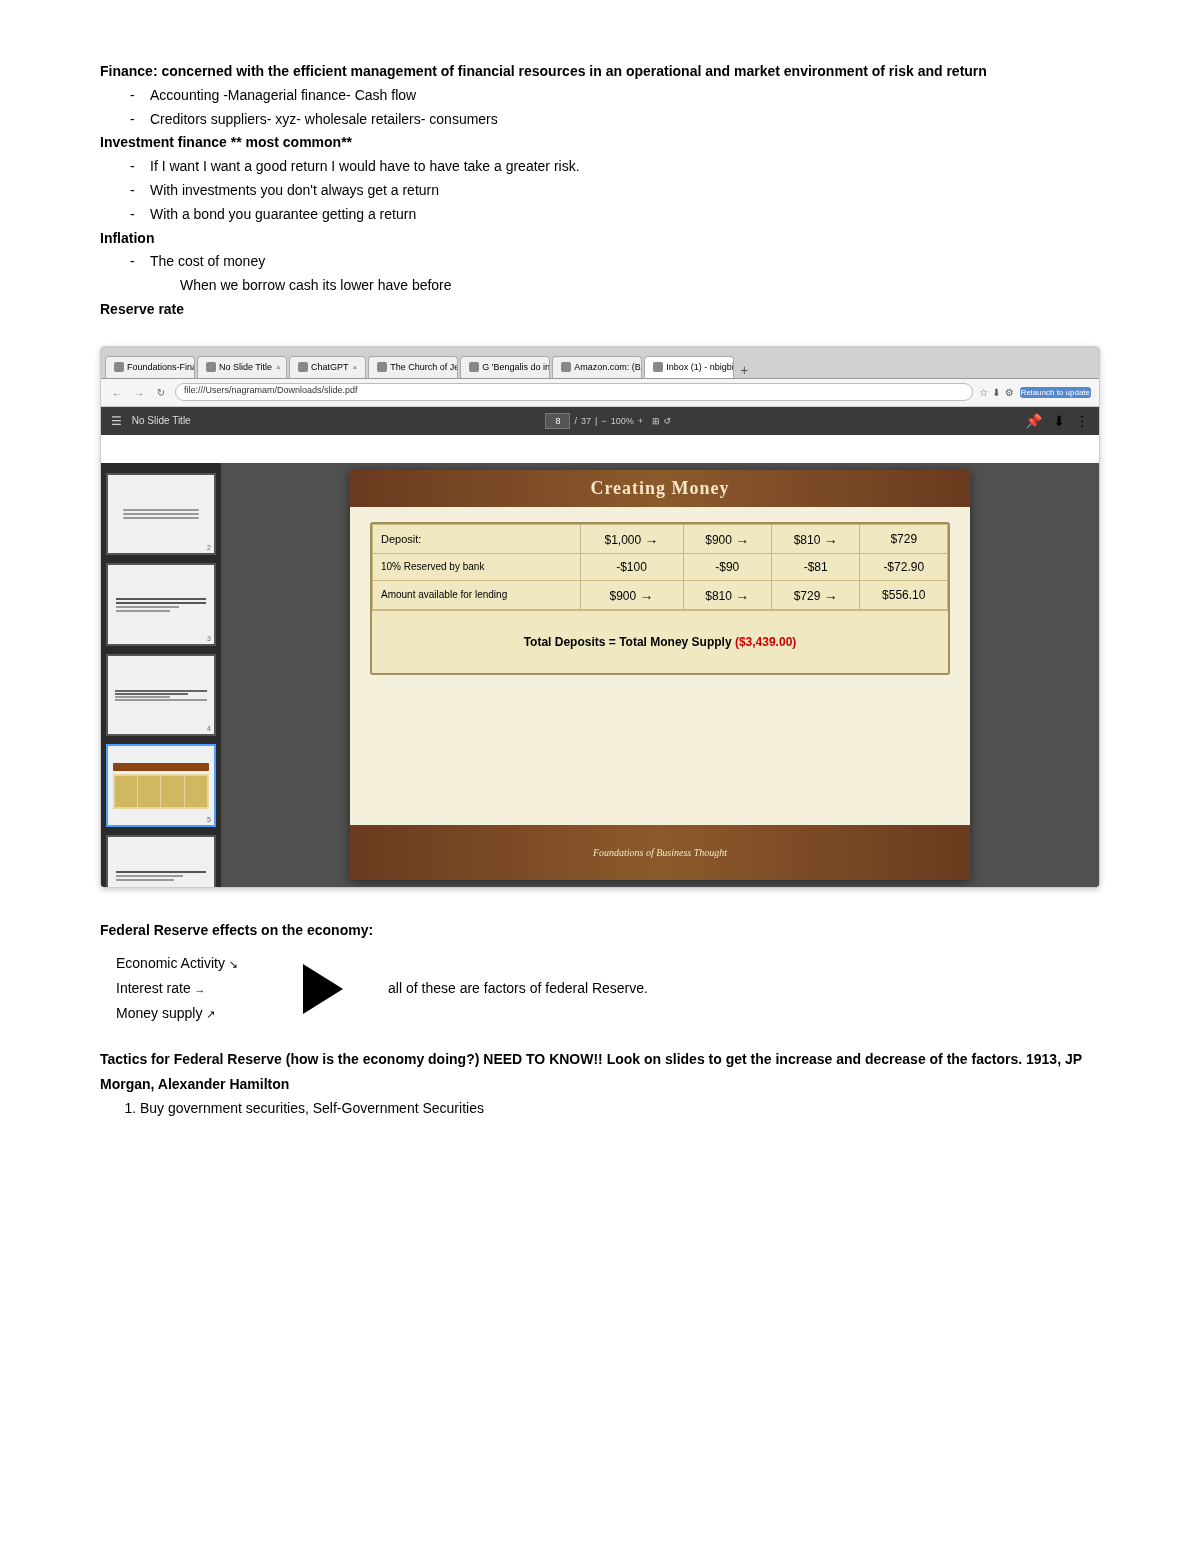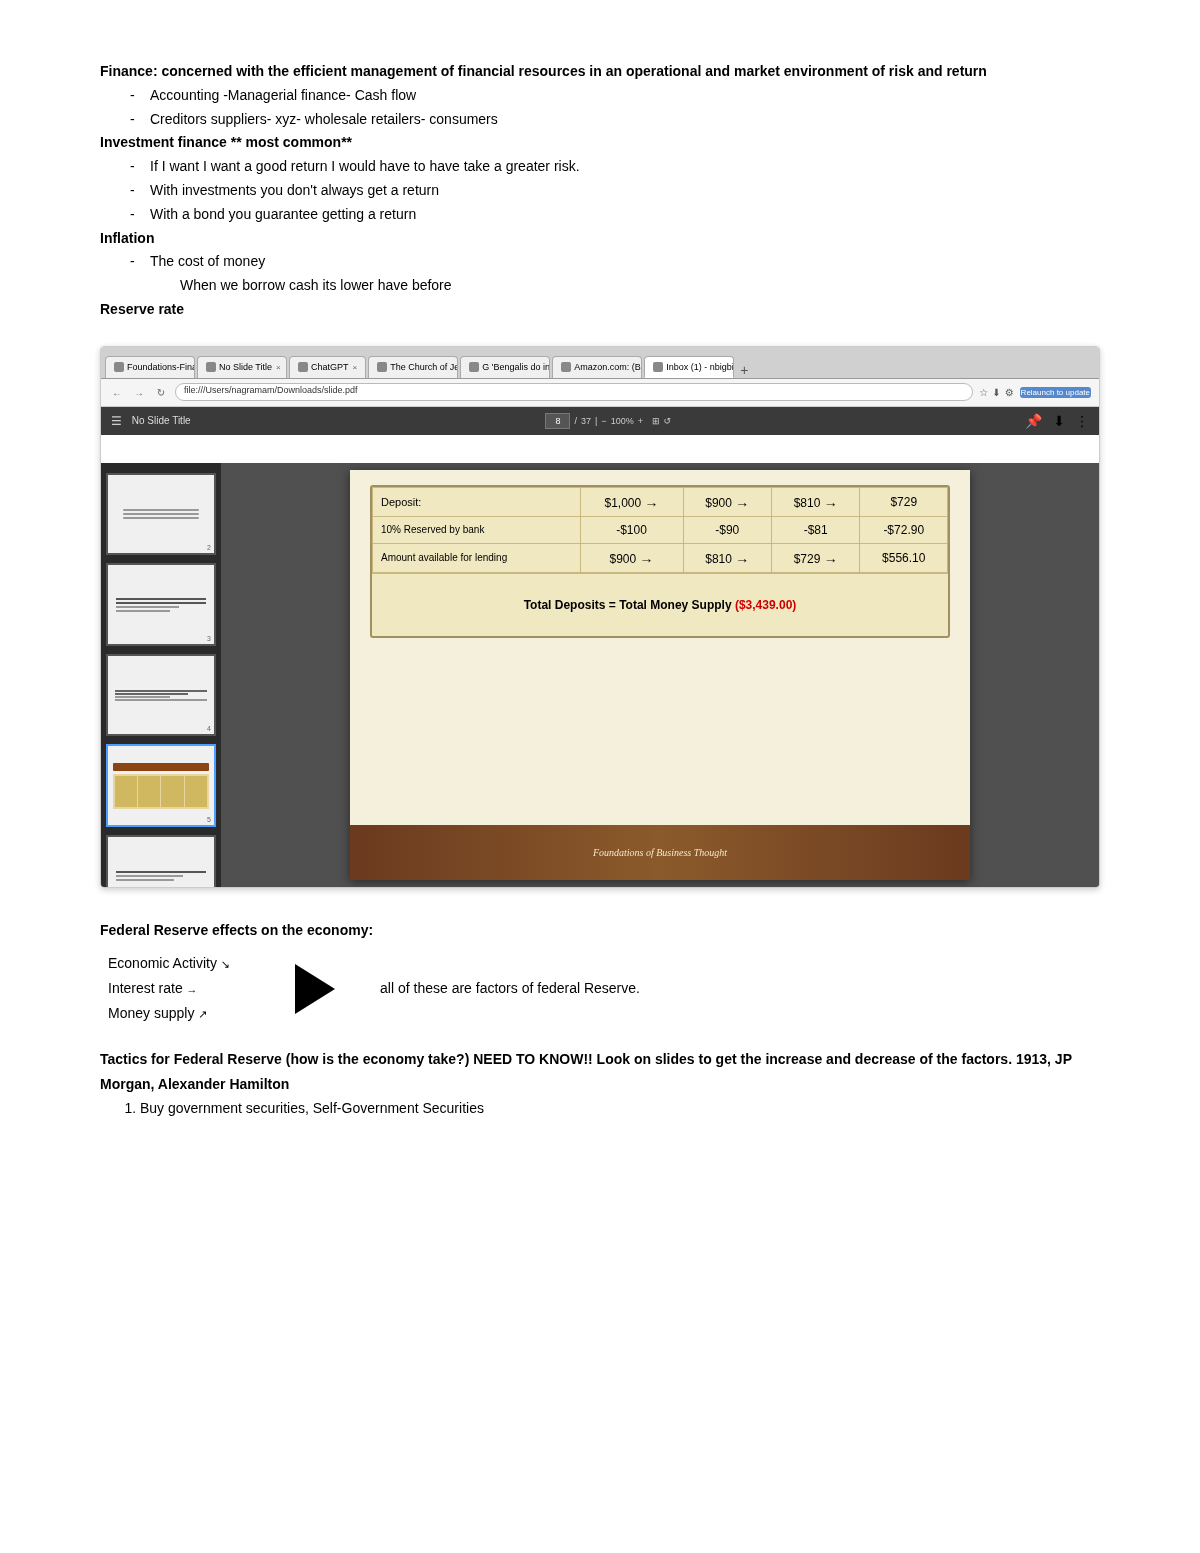--- a/index.html
+++ b/index.html
@@ -535,20 +535,21 @@
             <div style="height:2px;background:#555;margin:2px 0;"></div>
             <div style="height:2px;background:#999;margin:2px 0;width:75%;"></div>
             <div style="height:2px;background:#999;margin:2px 0;width:65%;"></div>
           </div>
 
         </div>
       </div>
 
       <div class="pdf-main">
         <div class="slide">
+          <div class="slide-header">Creating Money</div>
           <div class="slide-body">
             <div class="money-table">
               <table>
                 <tbody>
                   <tr>
                     <td>Deposit:</td>
                     <td>
                       <span>$1,000</span>
                       <span class="arrow-right">→</span>
                     </td>
@@ -596,21 +597,21 @@
           <div class="slide-footer">Foundations of Business Thought</div>
         </div>
       </div>
     </div>
   </div>
 </div>
 
 <div class="bottom-section">
   <div class="bold-line">Federal Reserve effects on the economy:</div>
 
-  <div style="display:flex;align-items:center;margin:8px 8px;">
+  <div style="display:flex;align-items:center;margin:8px 16px;">
     <div class="stacked-labels">
       <div>
         <span>Economic Activity</span>
         <span style="font-size:11px;"> ↘</span>
       </div>
       <div>
         <span>Interest rate</span>
         <span style="font-size:11px;"> →</span>
       </div>
       <div>
@@ -621,19 +622,19 @@
 
     <div style="margin: 0 30px 0 50px;">
       <div class="triangle-right"></div>
     </div>
 
     <div>all of these are factors of federal Reserve.</div>
   </div>
 </div>
 
 <div class="bottom-section">
-  <div class="bold-line">Tactics for Federal Reserve (how is the economy take?) NEED TO KNOW!! Look on slides to get the increase and decrease of the factors. 1913, JP Morgan, Alexander Hamilton</div>
+  <div class="bold-line">Tactics for Federal Reserve (how is the economy doing?) NEED TO KNOW!! Look on slides to get the increase and decrease of the factors. 1913, JP Morgan, Alexander Hamilton</div>
   <ol class="numbered-list">
     <li>
       <span>Buy government securities, Self-Government Securities</span>
     </li>
   </ol>
 </div>
 
 </body></html>

